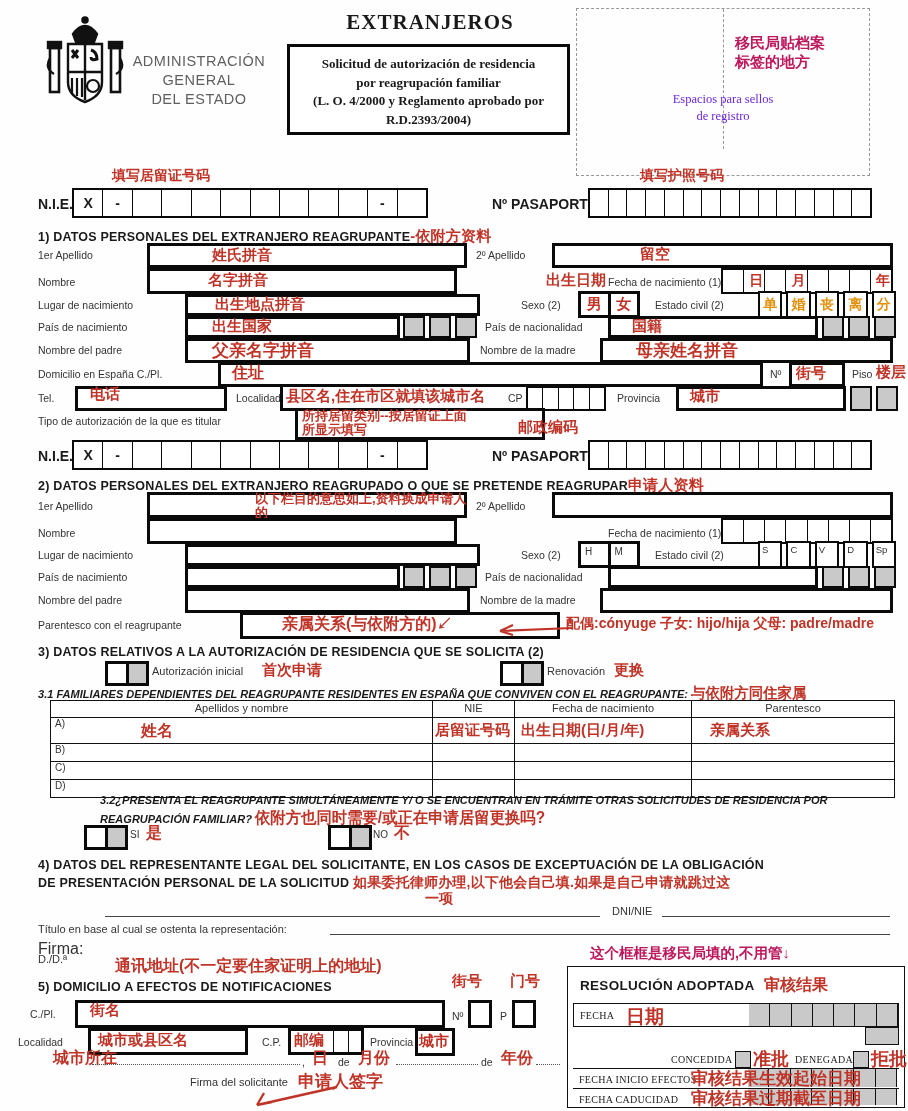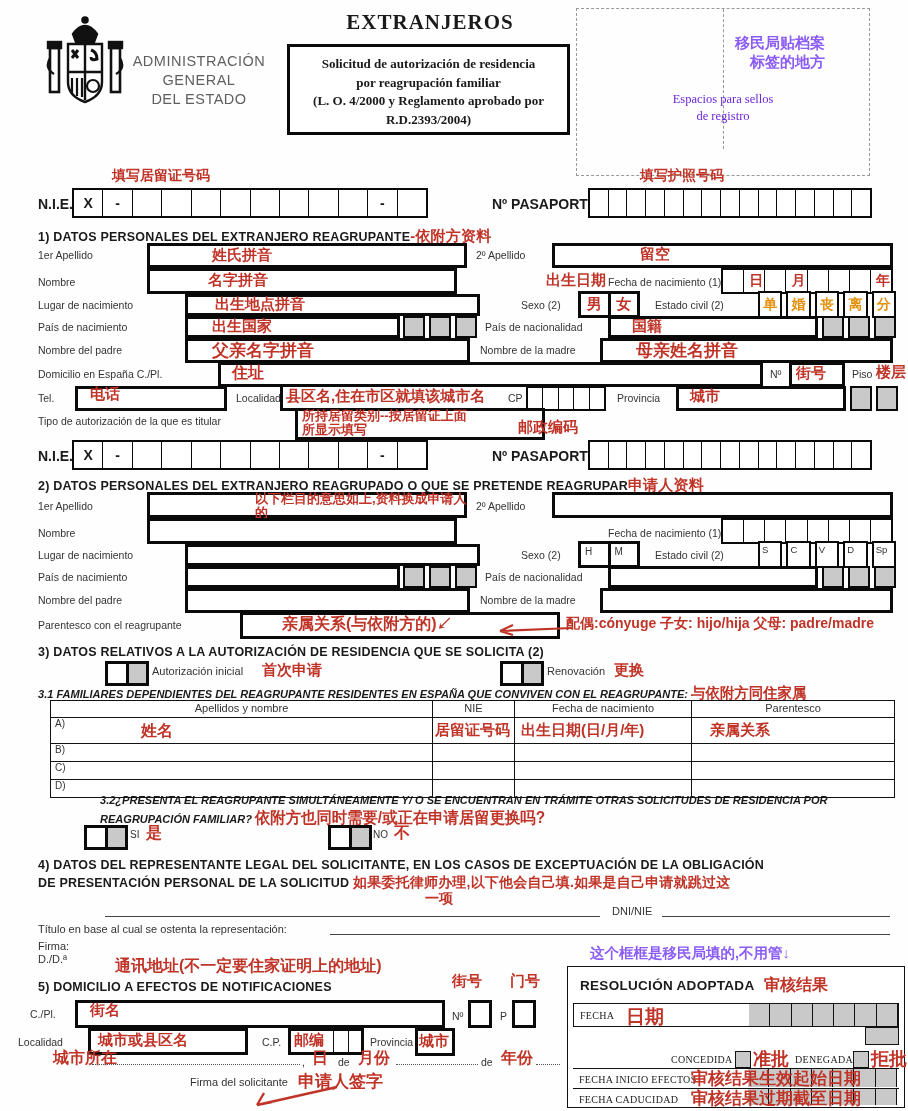--- a/index.html
+++ b/index.html
@@ -8,21 +8,21 @@
   .abs{position:absolute;}
   .lbl{position:absolute;font-size:10.5px;color:#333;white-space:nowrap;}
   .biglbl{position:absolute;font-size:14px;font-weight:bold;white-space:nowrap;}
   .sect{position:absolute;font-size:12.5px;font-weight:bold;white-space:nowrap;letter-spacing:.2px;}
   .fbox{position:absolute;border:3px solid #0a0a0a;background:#fff;box-sizing:border-box;}
   .ann{position:absolute;color:#c03428;font-weight:bold;white-space:nowrap;font-size:15px;}
   .ann13{font-size:13px;}
   .ann14{font-size:14px;}
   .ann16{font-size:16px;}
   .ann17{font-size:17px;}
-  .blue{color:#8b5cf6;text-align:right;}
+  .blue{color:#be185d;}
   .cellrow{position:absolute;display:flex;background:#fff;border:2px solid #0a0a0a;box-sizing:border-box;}
   .cellrow span,.cellrow i{flex:1;border-right:1.5px solid #0a0a0a;display:flex;align-items:center;
         justify-content:center;font-style:normal;}
   .cellrow span:last-child,.cellrow i:last-child{border-right:none;}
   .niegrid span{font-weight:bold;font-size:14px;}
   .fecha1 span{color:#c03428;font-weight:bold;font-size:14px;justify-content:flex-end;padding-right:1px;}
   .sexo1{border-width:3px;}
   .sexo1 span{border-right-width:3px;color:#c03428;font-weight:bold;font-size:15px;}
   .sexo2{border-width:3px;}
   .sexo2 span{border-right-width:3px;color:#333;font-size:10px;align-items:flex-start;
@@ -434,21 +434,21 @@
     <span>DE PRESENTACIÓN PERSONAL DE LA SOLICITUD</span> <span class="ann ann14" style="position:static;">如果委托律师办理,以下他会自己填.如果是自己申请就跳过这</span>
   </div>
   <div class="ann ann14" style="left:425px;top:890px;">一项</div>
 
   <div class="lbl" style="left:38px;top:953px;font-size:11px;">D./D.ª</div>
   <div class="uline" style="left:105px;top:902px;width:495px;height:14px;"></div>
   <div class="lbl" style="left:612px;top:905px;font-size:11px;">DNI/NIE</div>
   <div class="uline" style="left:662px;top:902px;width:228px;height:14px;"></div>
   <div class="lbl" style="left:38px;top:923px;font-size:11px;">Título en base al cual se ostenta la representación:</div>
   <div class="uline" style="left:330px;top:920px;width:560px;height:14px;"></div>
-  <div class="lbl" style="left:38px;top:940px;font-size:11px;">Firma:</div>
+  <div class="lbl" style="left:38px;top:940px;font-size:16px;">Firma:</div>
 
   <div class="ann ann16" style="left:115px;top:956px;">通讯地址(不一定要住家证明上的地址)</div>
   <div class="abs blue" style="left:590px;top:944px;font-weight:bold;font-size:14.5px;white-space:nowrap;">这个框框是移民局填的,不用管↓</div>
 
   <div class="sect" style="left:38px;top:980px;">5)     DOMICILIO A EFECTOS DE NOTIFICACIONES</div>
   <div class="ann" style="left:452px;top:972px;">街号</div>
   <div class="ann" style="left:510px;top:972px;">门号</div>
 
   <div class="lbl" style="left:30px;top:1008px;">C./Pl.</div>
   <div class="fbox" style="left:75px;top:1000px;width:370px;height:28px;"></div>

